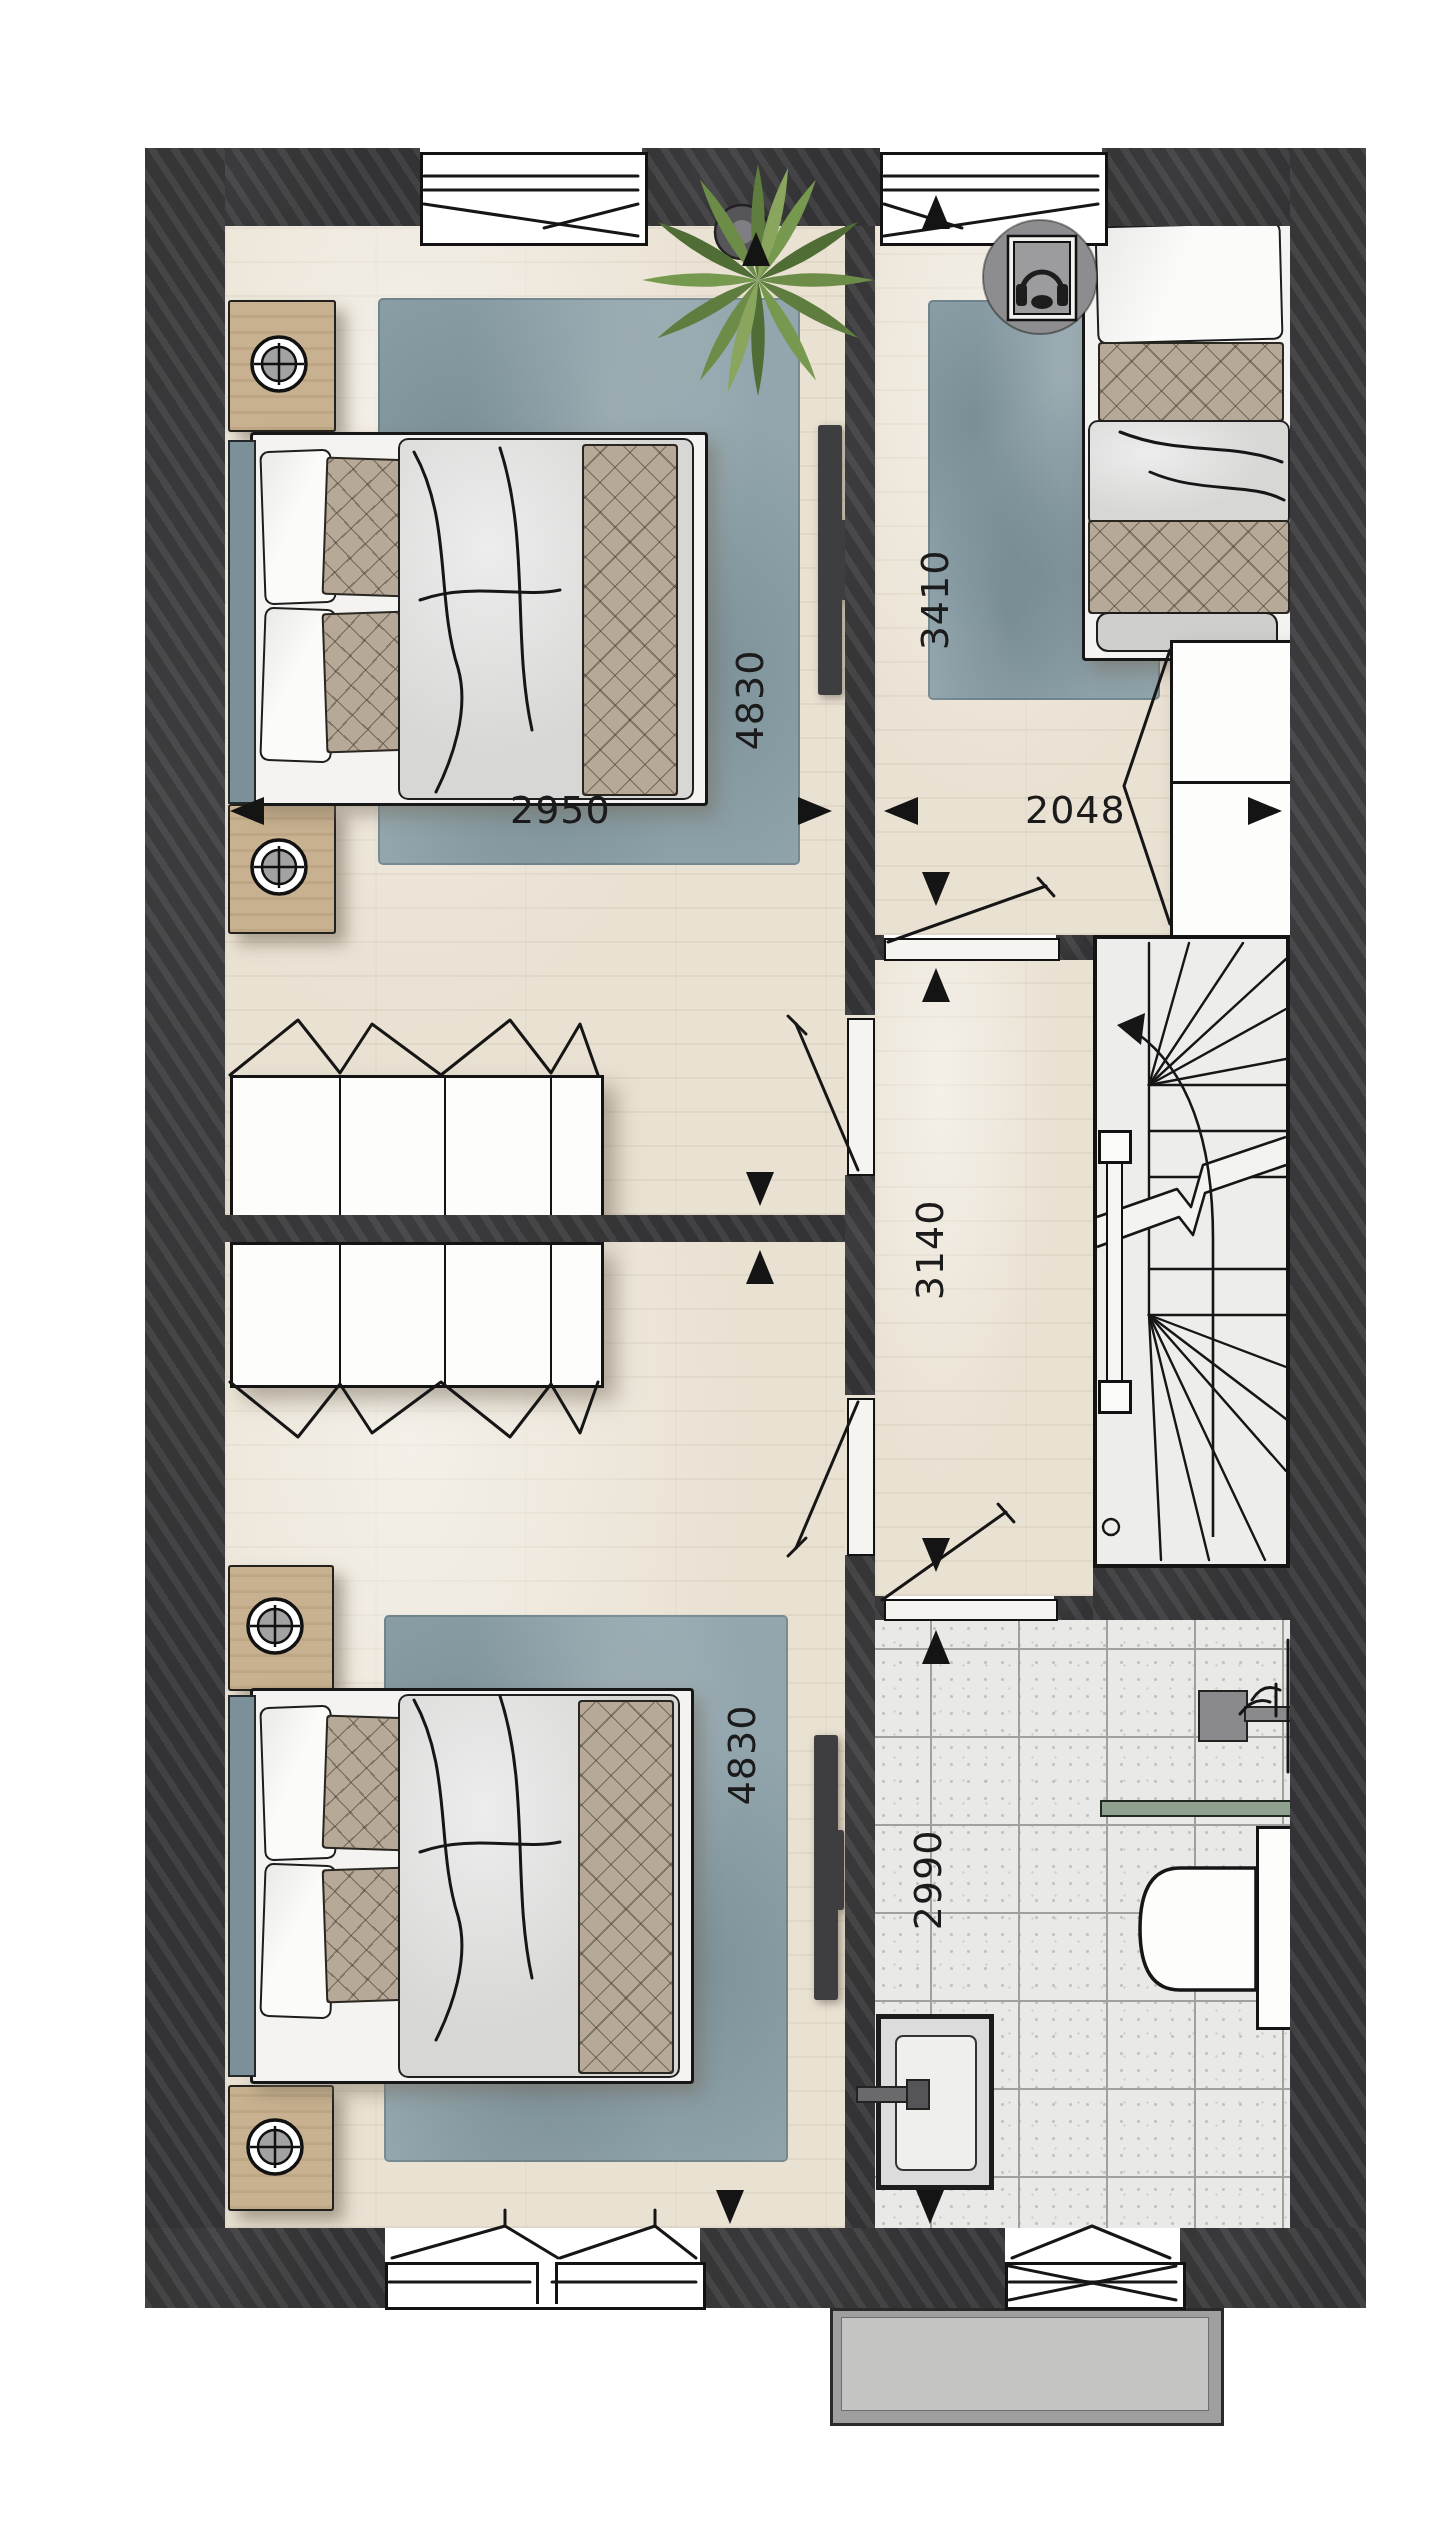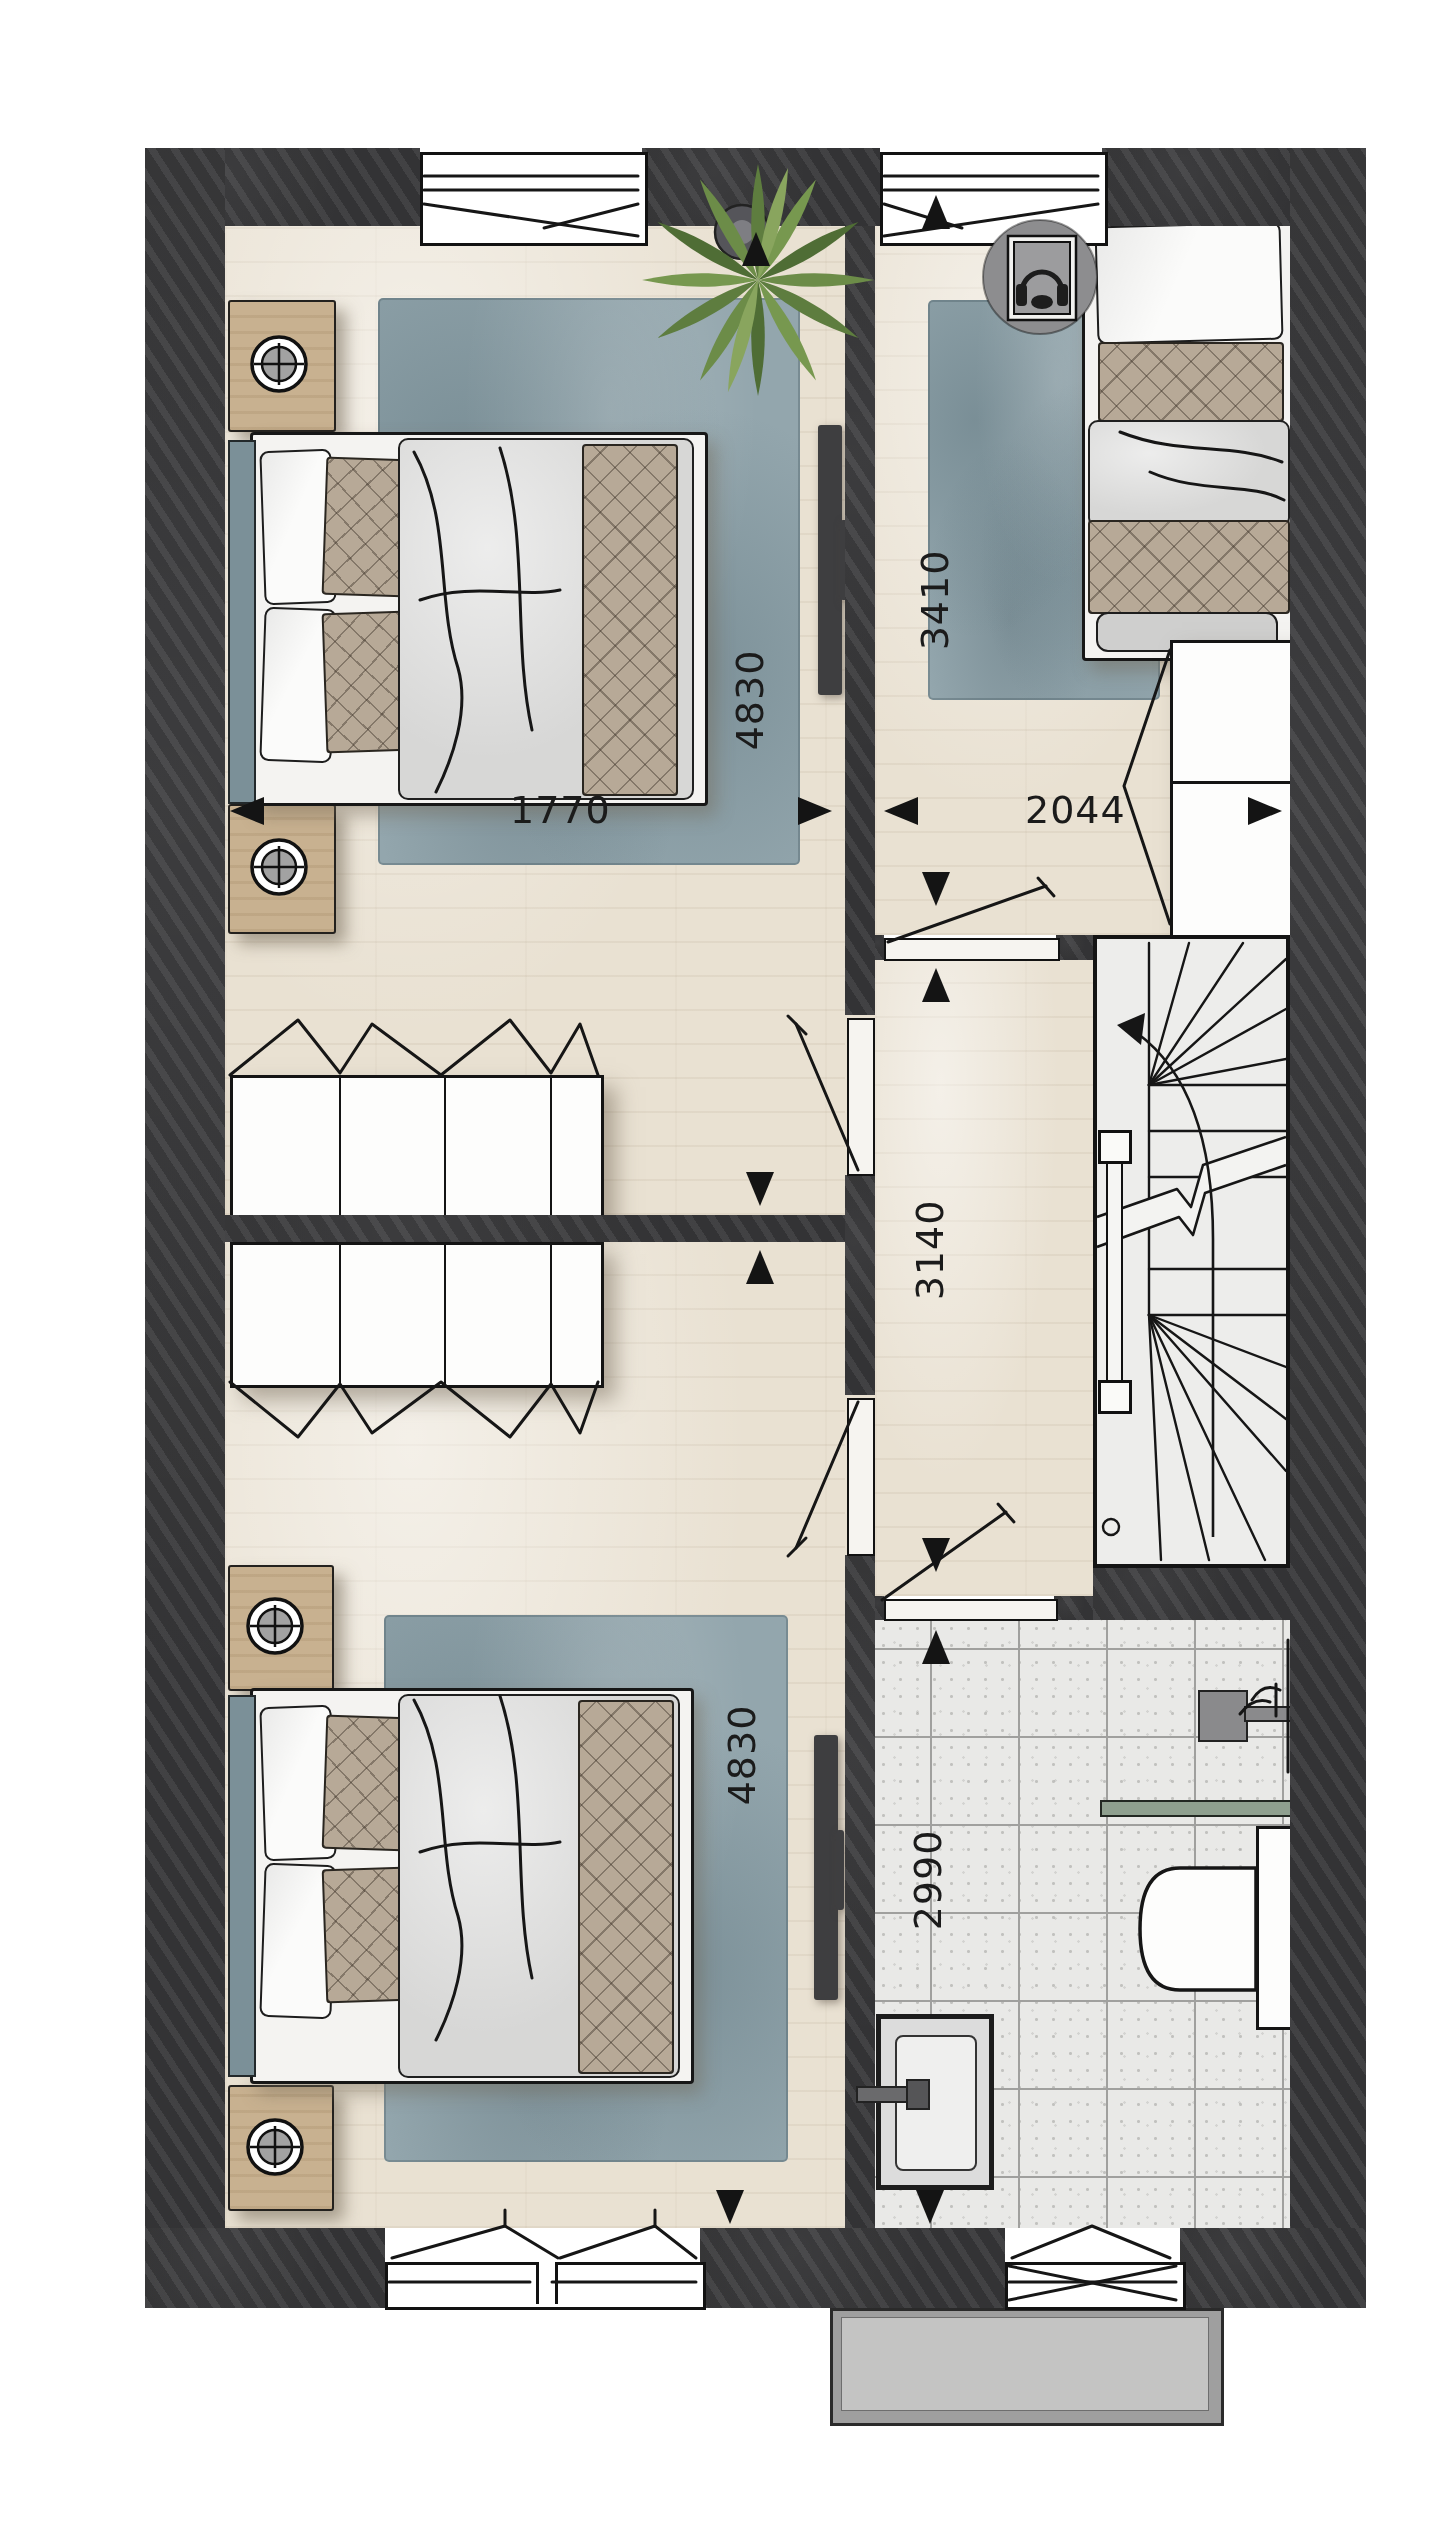--- a/index.html
+++ b/index.html
@@ -330,24 +330,24 @@
       <use href="#leafP" fill="#6c8c48" transform="rotate(210 758 280)"></use>
       <use href="#leafP" fill="#5e7d3f" transform="rotate(240 758 280)"></use>
       <use href="#leafP" fill="#77984f" transform="rotate(270 758 280)"></use>
       <use href="#leafP" fill="#4f6d35" transform="rotate(300 758 280)"></use>
       <use href="#leafP" fill="#6c8c48" transform="rotate(330 758 280)"></use>
       <use href="#leafP" fill="#89a55e" transform="rotate(15 758 280)"></use>
       <use href="#leafP" fill="#89a55e" transform="rotate(195 758 280)"></use>
     </g>
   </svg>
 
-  <div class="dim" style="left:510px;top:788px;">1770</div>
+  <div class="dim" style="left:510px;top:788px;">2950</div>
   <div class="dim dimv" style="left:700px;top:678px;">4830</div>
   <div class="dim dimv" style="left:885px;top:578px;">3410</div>
-  <div class="dim" style="left:1025px;top:788px;">2044</div>
+  <div class="dim" style="left:1025px;top:788px;">2048</div>
   <div class="dim dimv" style="left:880px;top:1228px;">3140</div>
   <div class="dim dimv" style="left:692px;top:1733px;">4830</div>
   <div class="dim dimv" style="left:878px;top:1858px;">2990</div>
 
   <div class="arr up" style="left:742px;top:232px;"></div>
   <div class="arr up" style="left:922px;top:195px;"></div>
   <div class="arr down" style="left:922px;top:872px;"></div>
   <div class="arr up" style="left:922px;top:968px;"></div>
   <div class="arr down" style="left:746px;top:1172px;"></div>
   <div class="arr up" style="left:746px;top:1250px;"></div>

